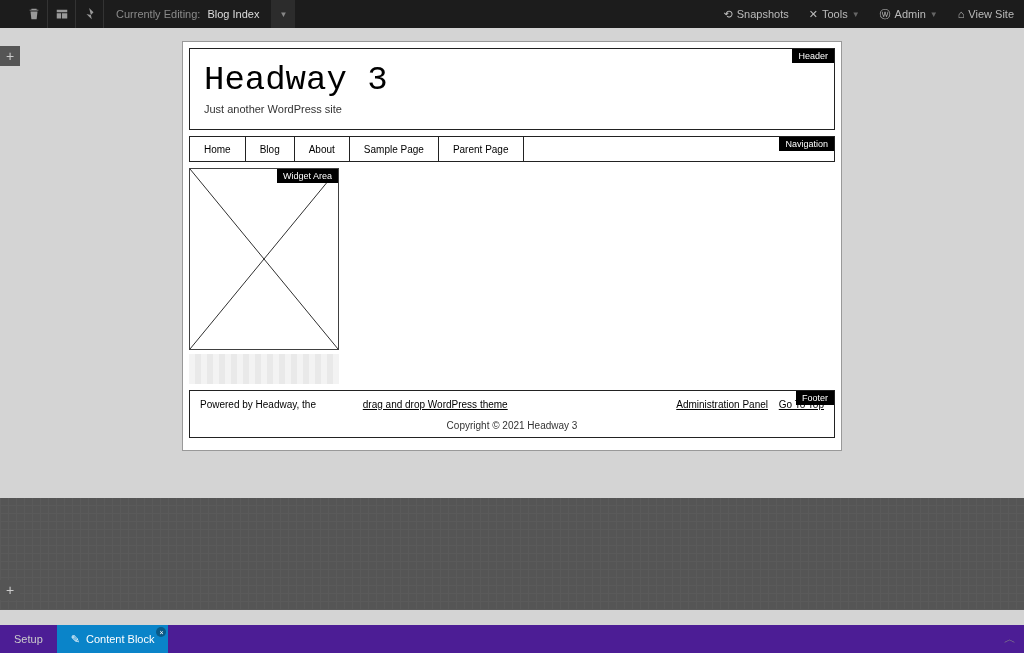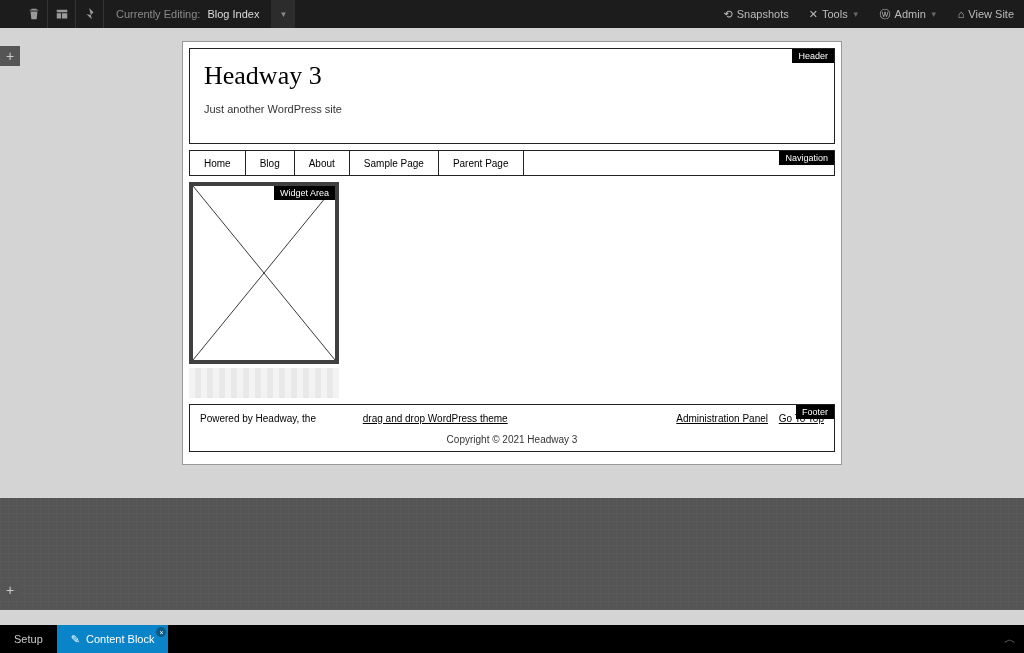--- a/index.html
+++ b/index.html
@@ -18,42 +18,42 @@
 .tb-menu .caret { margin-left: 4px; font-size: 8px; color: #666; }
 
 .workspace { position: absolute; top: 28px; left: 0; right: 0; bottom: 43px; background: #d4d4d4; overflow: hidden; }
 .add-btn { position: absolute; top: 18px; left: 0; width: 20px; height: 20px; background: #555; color: #ccc; display: flex; align-items: center; justify-content: center; font-size: 14px; cursor: pointer; }
 .add-btn2 { position: absolute; bottom: 10px; left: 0; width: 20px; height: 20px; background: #555; color: #ccc; display: flex; align-items: center; justify-content: center; font-size: 14px; cursor: pointer; }
 
 .canvas { position: absolute; top: 13px; left: 50%; transform: translateX(-50%); width: 660px; background: #fff; border: 1px solid #999; padding: 6px; }
 
 .block { position: relative; border: 1px solid #222; margin-bottom: 6px; }
 .block-label { position: absolute; top: 0; right: 0; background: #000; color: #fff; font-size: 9px; padding: 2px 6px; }
-.header-block { padding: 12px 14px 28px; }
-.site-title { font-size: 26px; font-weight: normal; font-family: Liberation Serif, serif; margin-bottom: 12px; }
+.header-block { padding: 12px 14px 14px; }
+.site-title { font-size: 34px; font-weight: normal; font-family: Liberation Mono, monospace; margin-bottom: 4px; }
 .tagline { font-size: 11px; color: #333; }
 
 .nav-block { display: flex; height: 26px; }
 .nav-item { border-right: 1px solid #222; padding: 0 14px; display: flex; align-items: center; font-size: 10px; cursor: pointer; }
 
 .mid-row { display: flex; gap: 10px; margin-bottom: 6px; }
 .widget-col { width: 150px; }
-.widget-block { position: relative; border: 4px solid #404040; height: 182px; }
+.widget-block { position: relative; border: 1px solid #404040; height: 182px; }
 .grid-stub { height: 30px; background: repeating-linear-gradient(90deg, #f3f3f3 0 6px, #e9e9e9 6px 12px); margin-top: 4px; }
 .content-block { position: relative; border: 1px solid #222; flex: 1; height: 216px; }
 
 .footer-block { padding: 8px 10px 6px; }
 .footer-row { display: flex; justify-content: space-between; align-items: center; font-size: 10px; }
 .footer-left .u { text-decoration: underline; padding-left: 44px; }
 .footer-right a { color: #000; margin-left: 8px; text-decoration: underline; font-size: 10px; }
 .copyright { text-align: center; font-size: 10px; color: #333; margin-top: 10px; }
 
 .lowergrid { position: absolute; top: 470px; left: 0; right: 0; bottom: 0; background: #555; background-image: repeating-linear-gradient(0deg, #5a5a5a 0 1px, transparent 1px 8px), repeating-linear-gradient(90deg, #5a5a5a 0 1px, transparent 1px 8px); }
 
-.bottombar { position: absolute; bottom: 0; left: 0; right: 0; height: 28px; background: #000000; display: flex; align-items: stretch; }
+.bottombar { position: absolute; bottom: 0; left: 0; right: 0; height: 28px; background: #4c1d95; display: flex; align-items: stretch; }
 .bb-tab { display: flex; align-items: center; padding: 0 14px; font-size: 11px; color: #ccc; cursor: pointer; position: relative; }
 .bb-tab.active { background: #0a84c9; color: #fff; }
 .bb-tab .tabico { margin-right: 6px; display: inline-flex; }
 .bb-close { position: absolute; top: 2px; right: 2px; width: 10px; height: 10px; background: #0a5a88; border-radius: 50%; font-size: 7px; color: #fff; display: flex; align-items: center; justify-content: center; }
 .bb-expand { margin-left: auto; width: 28px; display: flex; align-items: center; justify-content: center; color: #888; cursor: pointer; }
 
 svg.diag line { stroke: #000; stroke-width: 0.5; }
 </style>
 </head>
 <body>

